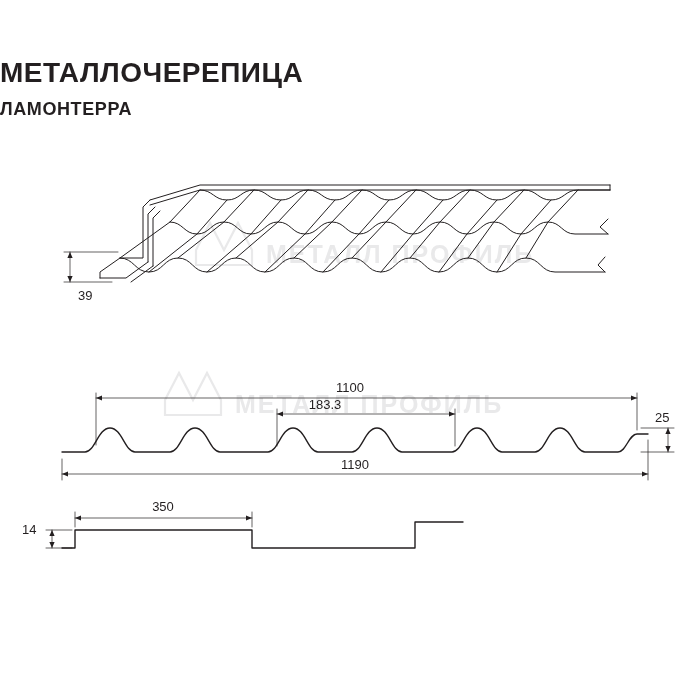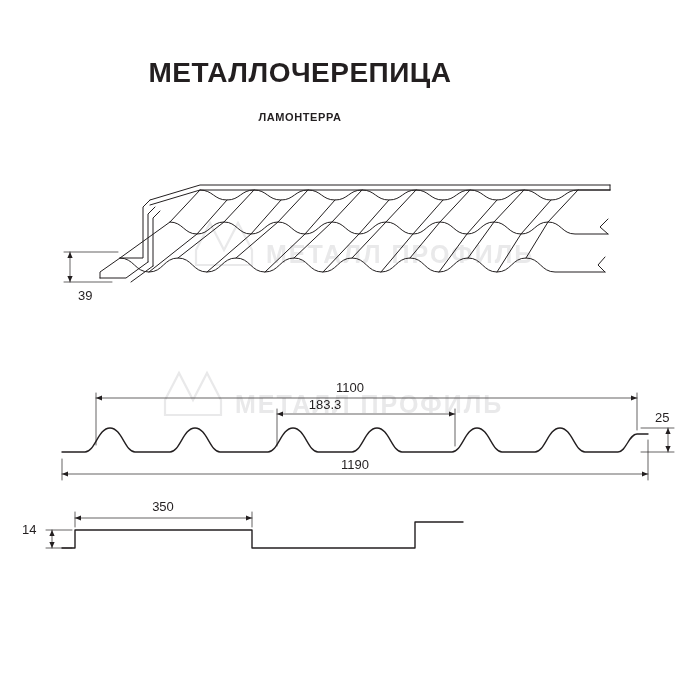--- a/index.html
+++ b/index.html
@@ -19,37 +19,36 @@
     position: absolute;
     left: 0; top: 0;
     width: 700px;
     height: 700px;
   }
   .title-block {
     position: absolute;
     left: 0;
     top: 58px;
     width: 556px;
-    text-align: center;
-    padding-left: 22px;
+    text-align: left;
   }
   .main-title {
     font-size: 28px;
     font-weight: bold;
     letter-spacing: 0.5px;
     color: #231f20;
     line-height: 1.05;
     margin: 0;
   }
   .sub-title {
-    font-size: 11px;
+    font-size: 18px;
     font-weight: bold;
     letter-spacing: 0.6px;
     color: #231f20;
-    margin-top: 24px;
+    margin-top: 12px;
   }
   svg.drawing {
     position: absolute;
     left: 0;
     top: 0;
     width: 700px;
     height: 700px;
   }
   .wm-text {
     font-family: "Liberation Sans", sans-serif;

